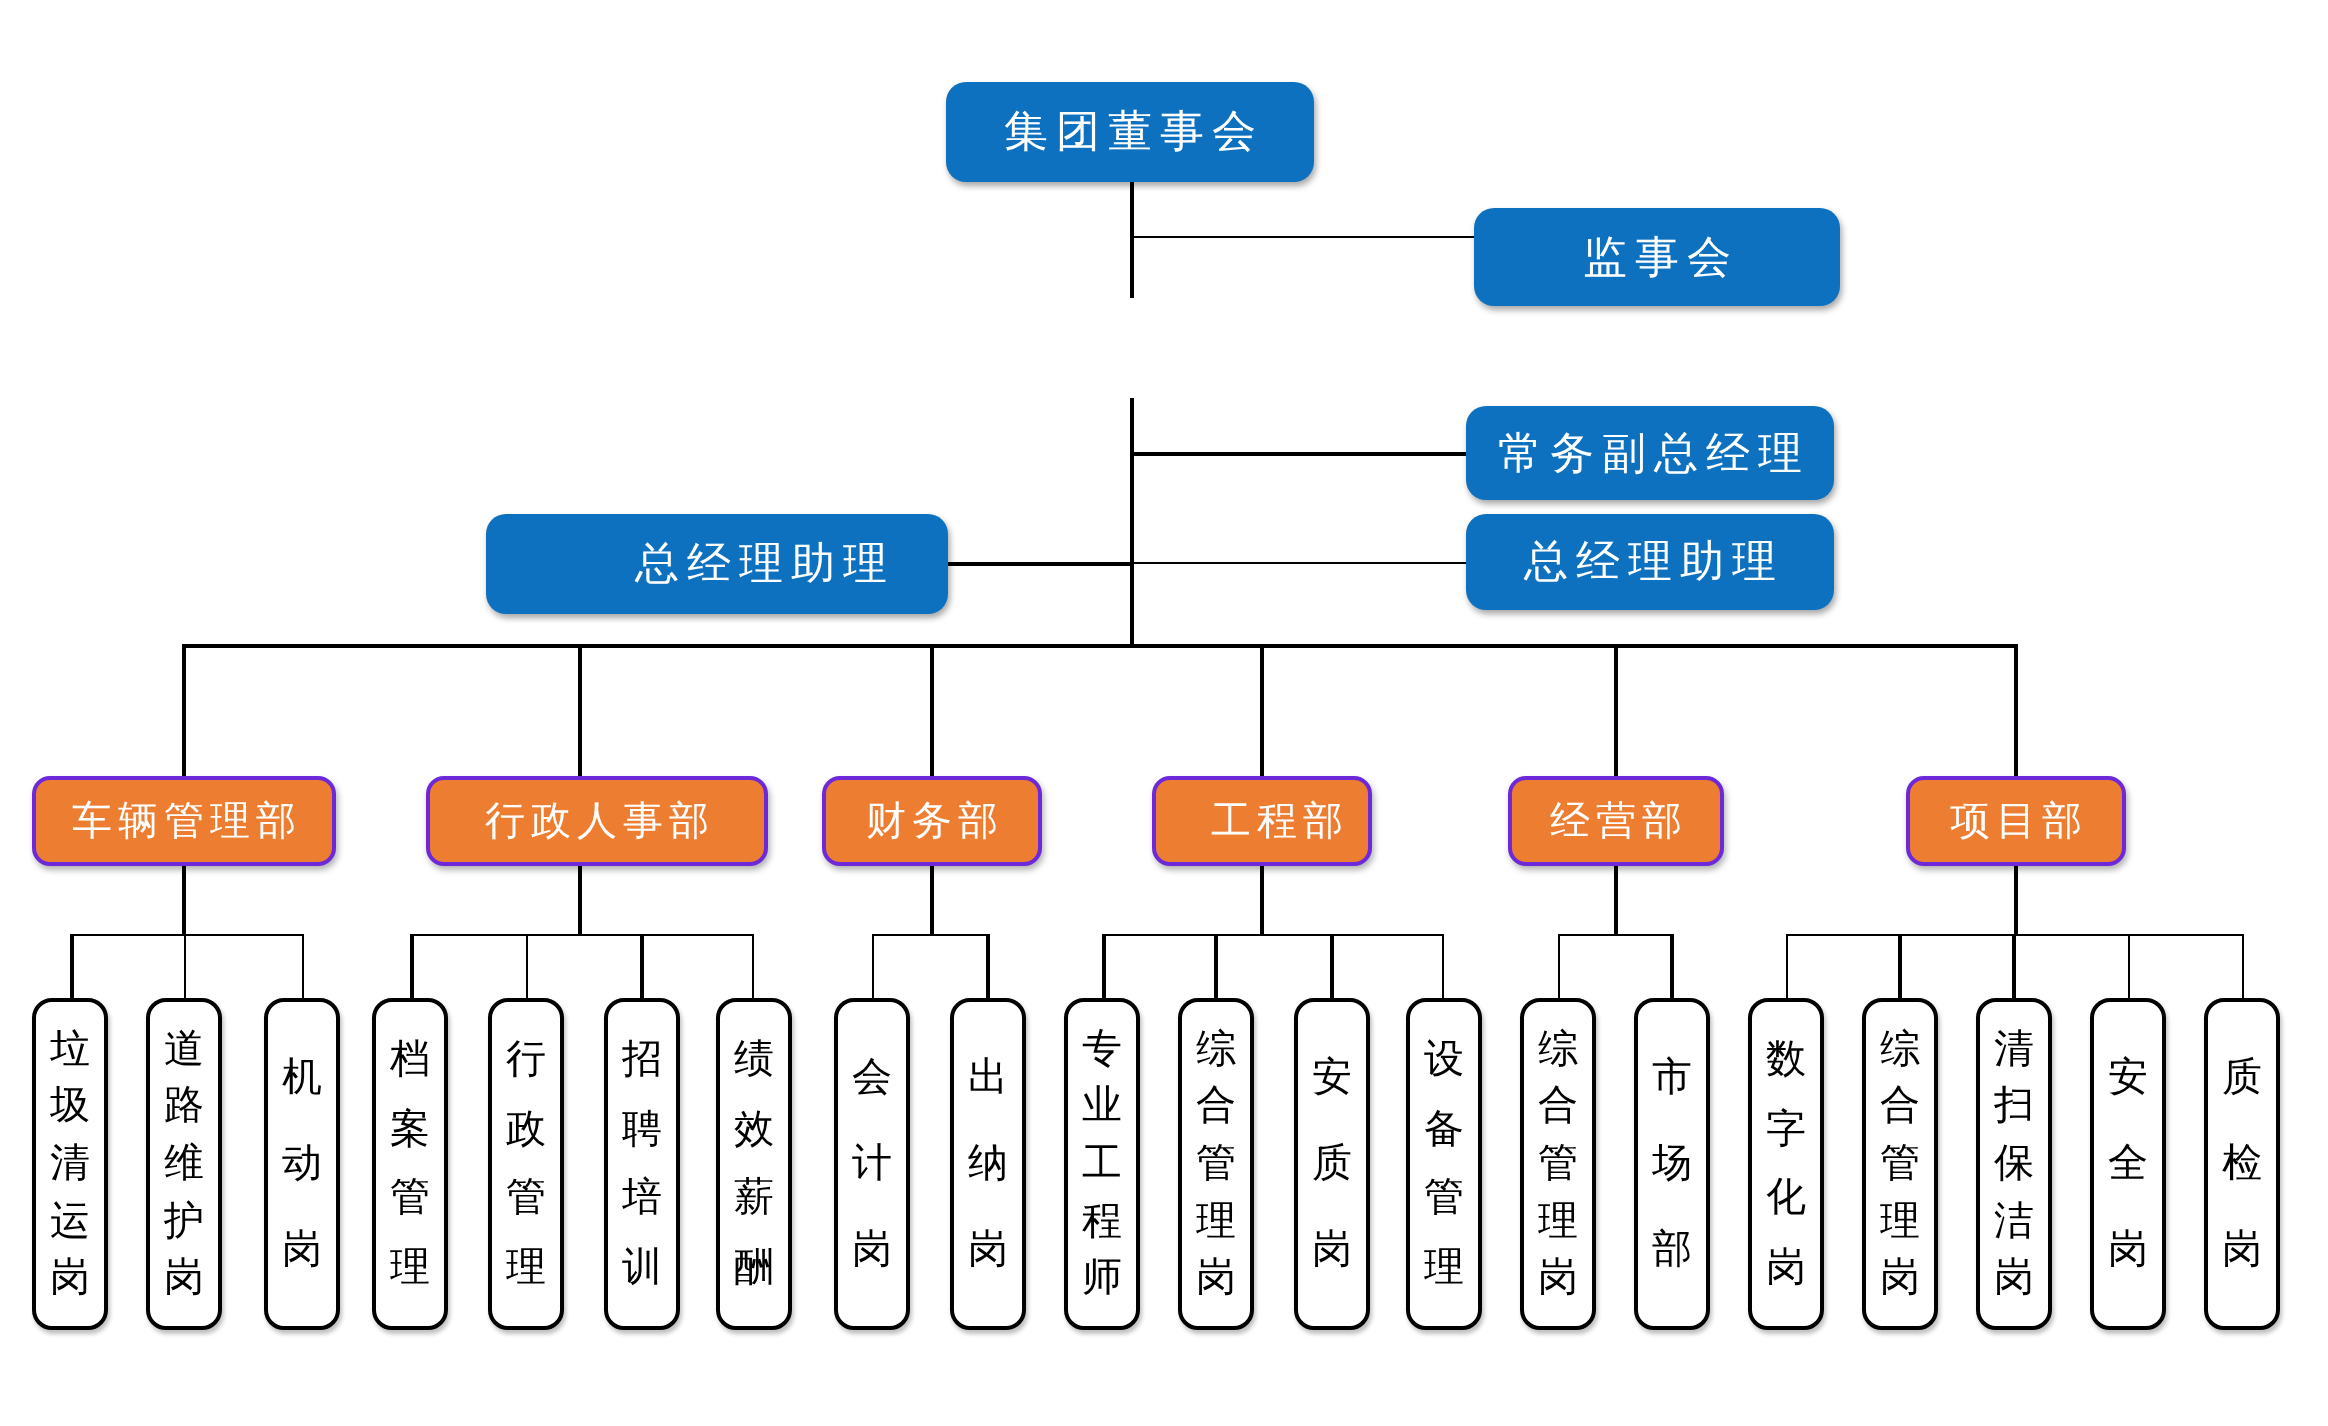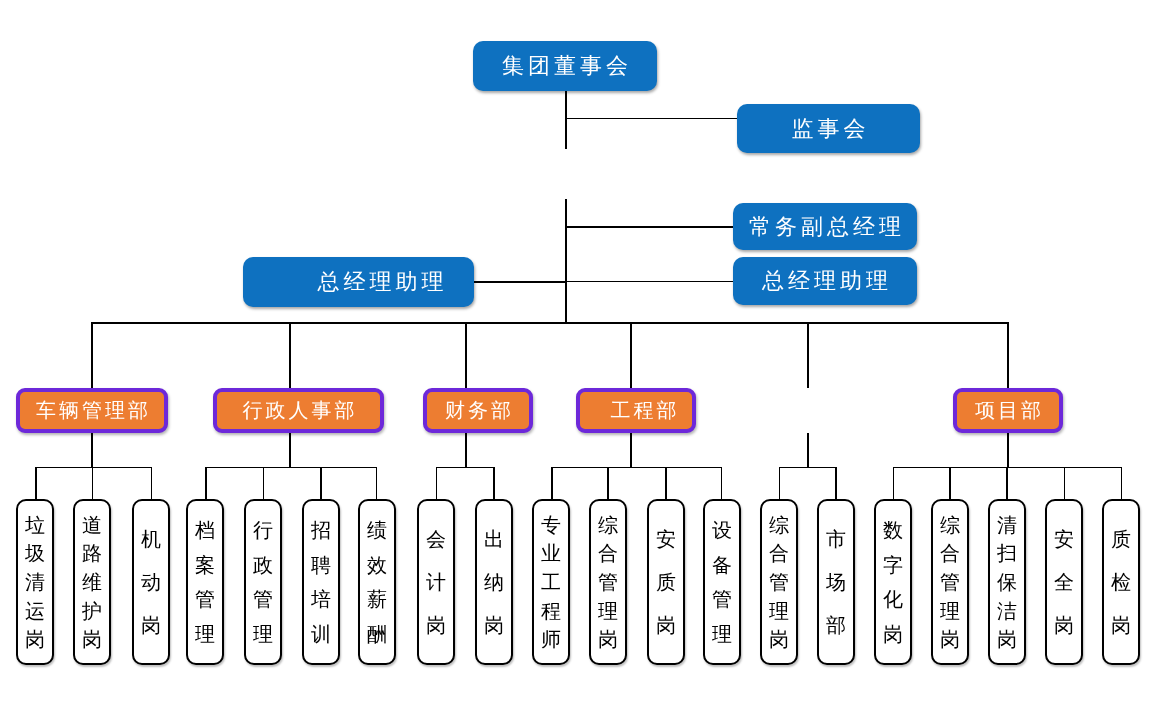--- a/index.html
+++ b/index.html
@@ -19,21 +19,21 @@
     color:#fff;
     border-radius:10px;
     display:flex;align-items:center;justify-content:center;
     font-size:22px;letter-spacing:4px;text-indent:4px;
     box-shadow:1px 2px 3px rgba(0,0,0,0.35);
   }
   
   .dnode{
     position:absolute;
     background:#ED7D31;
-    border:4px solid #6d28d9;
+    border:2px solid #6d28d9;
     color:#fff;
     border-radius:9px;
     display:flex;align-items:center;justify-content:center;
     font-size:20px;letter-spacing:3px;text-indent:3px;
     box-shadow:1px 2px 3px rgba(0,0,0,0.3);
     box-sizing:border-box;
     height:45px;top:388px;
   }
   
   .pnode{
@@ -114,22 +114,23 @@
   <div class="ln" style="left:1120.5px;top:466.5px;width:1.5px;height:32.5px;"></div>
 
   <div class="bnode" style="left:473px;top:41px;width:184px;height:50px;">集团董事会</div>
   <div class="bnode" style="left:737px;top:104px;width:183px;height:49px;">监事会</div>
   <div class="bnode" style="left:733px;top:203px;width:184px;height:47px;">常务副总经理</div>
   <div class="bnode" style="left:243px;top:257px;width:187px;height:50px;padding-left:44px;">总经理助理</div>
   <div class="bnode" style="left:733px;top:257px;width:184px;height:48px;">总经理助理</div>
 
   <div class="dnode" style="left:16px;width:152px;">车辆管理部</div>
   <div class="dnode" style="left:213px;width:171px;">行政人事部</div>
-  <div class="dnode" style="left:411px;width:110px;margin-left:12px;">财务部</div>
-  <div class="dnode" style="left:576px;width:120px;padding-left:15px;">工程部</div>
+  <div class="dnode" style="left:411px;width:110px;">财务部</div>
+  <div class="dnode" style="left:576px;width:110px;padding-left:15px;">工程部</div>
+  <div class="dnode" style="left:754px;width:108px;">经营部</div>
   <div class="dnode" style="left:953px;width:110px;text-align:center;">项目部</div>
 
   <div class="pnode" style="left:16px;">
       <span>垃</span>
       <span>圾</span>
       <span>清</span>
       <span>运</span>
       <span>岗</span>
     </div>
   <div class="pnode" style="left:73px;">

